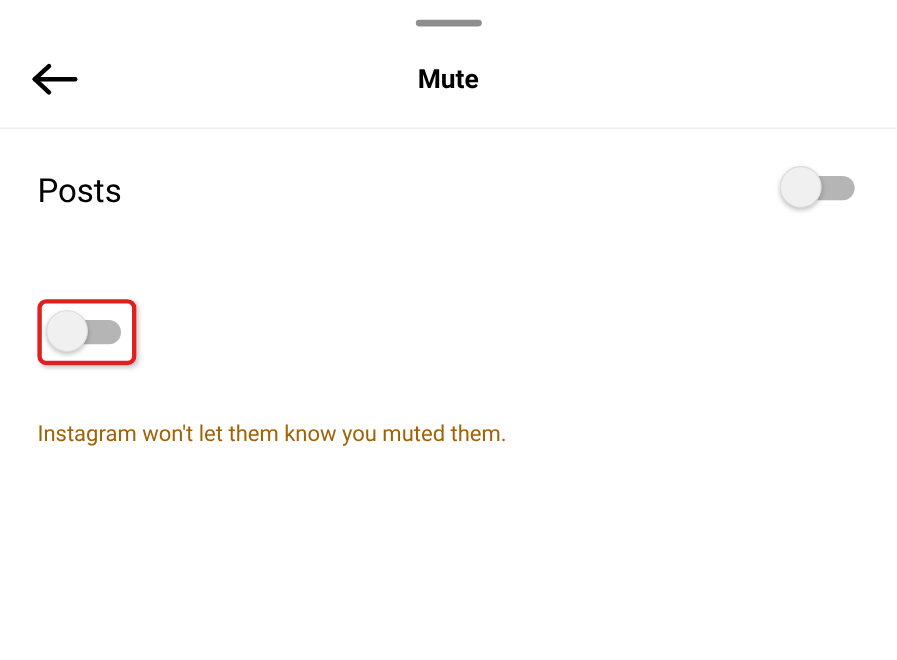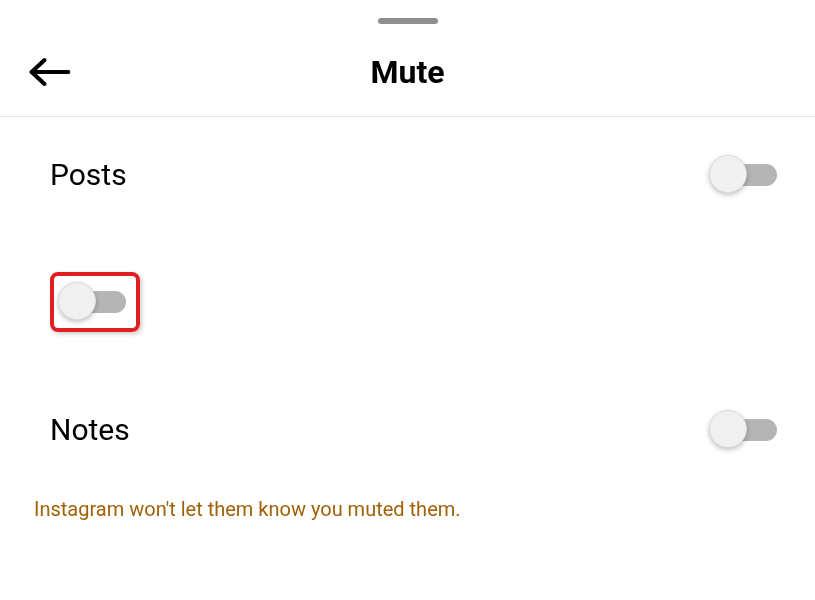--- a/index.html
+++ b/index.html
@@ -38,33 +38,31 @@
       cursor: pointer;
     }
     .back-icon svg {
       width: 44px;
       height: 32px;
     }
     .page-title {
       position: absolute;
       left: 50%;
       transform: translateX(-50%);
-      font-size: 32px;
+      font-size: 24px;
       font-weight: 700;
       color: #000;
     }
     .settings-list {
       padding: 0 34px;
     }
     .setting-row {
       display: flex;
-      align-items: center;
       justify-content: space-between;
       padding: 40px 0;
-      margin-left: 16px;
     }
     .setting-label {
       font-size: 30px;
       font-weight: 400;
       color: #000;
     }
     .toggle {
       position: relative;
       width: 72px;
       height: 28px;
@@ -129,23 +127,16 @@
 
   <div class="setting-row">
     <div class="highlight-box">
       <div class="toggle">
         <div class="toggle-track"></div>
         <div class="toggle-knob"></div>
       </div>
     </div>
   </div>
 
-  <div class="setting-row">
-    <div class="setting-label">Notes</div>
-    <div class="toggle">
-      <div class="toggle-track"></div>
-      <div class="toggle-knob"></div>
-    </div>
-  </div>
 
 </div>
 
 <div class="footer-text">Instagram won't let them know you muted them.</div>
 
 </body></html>

